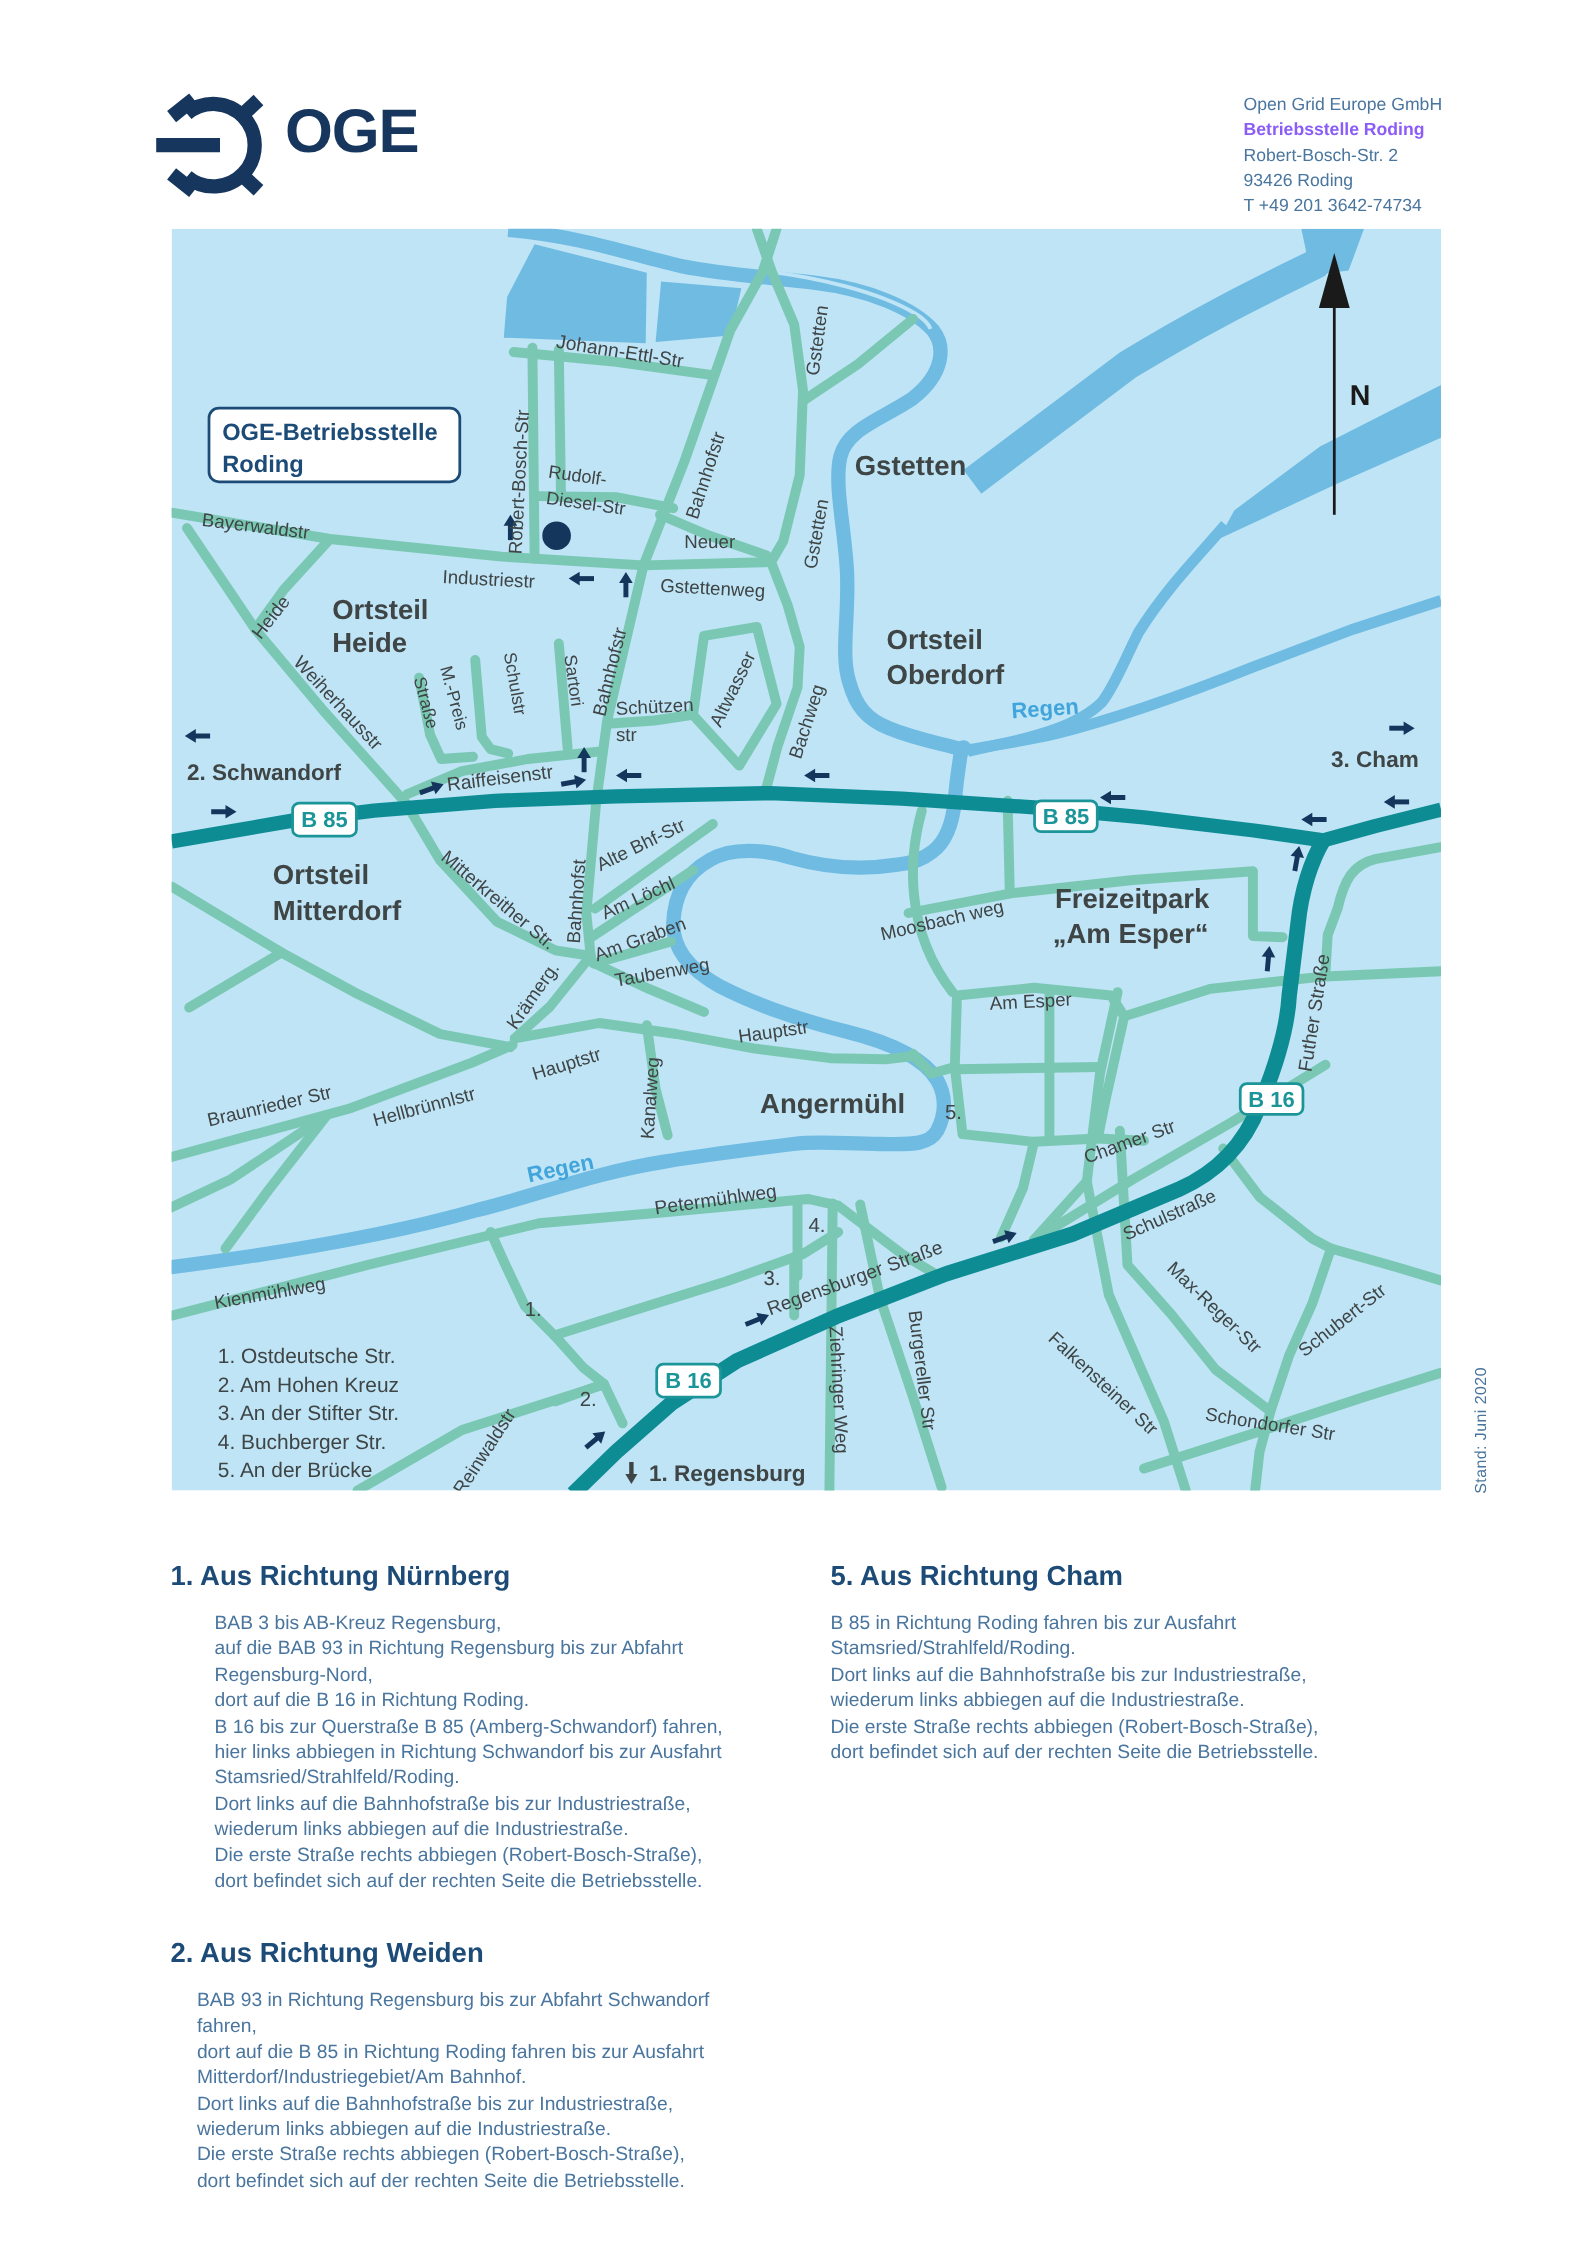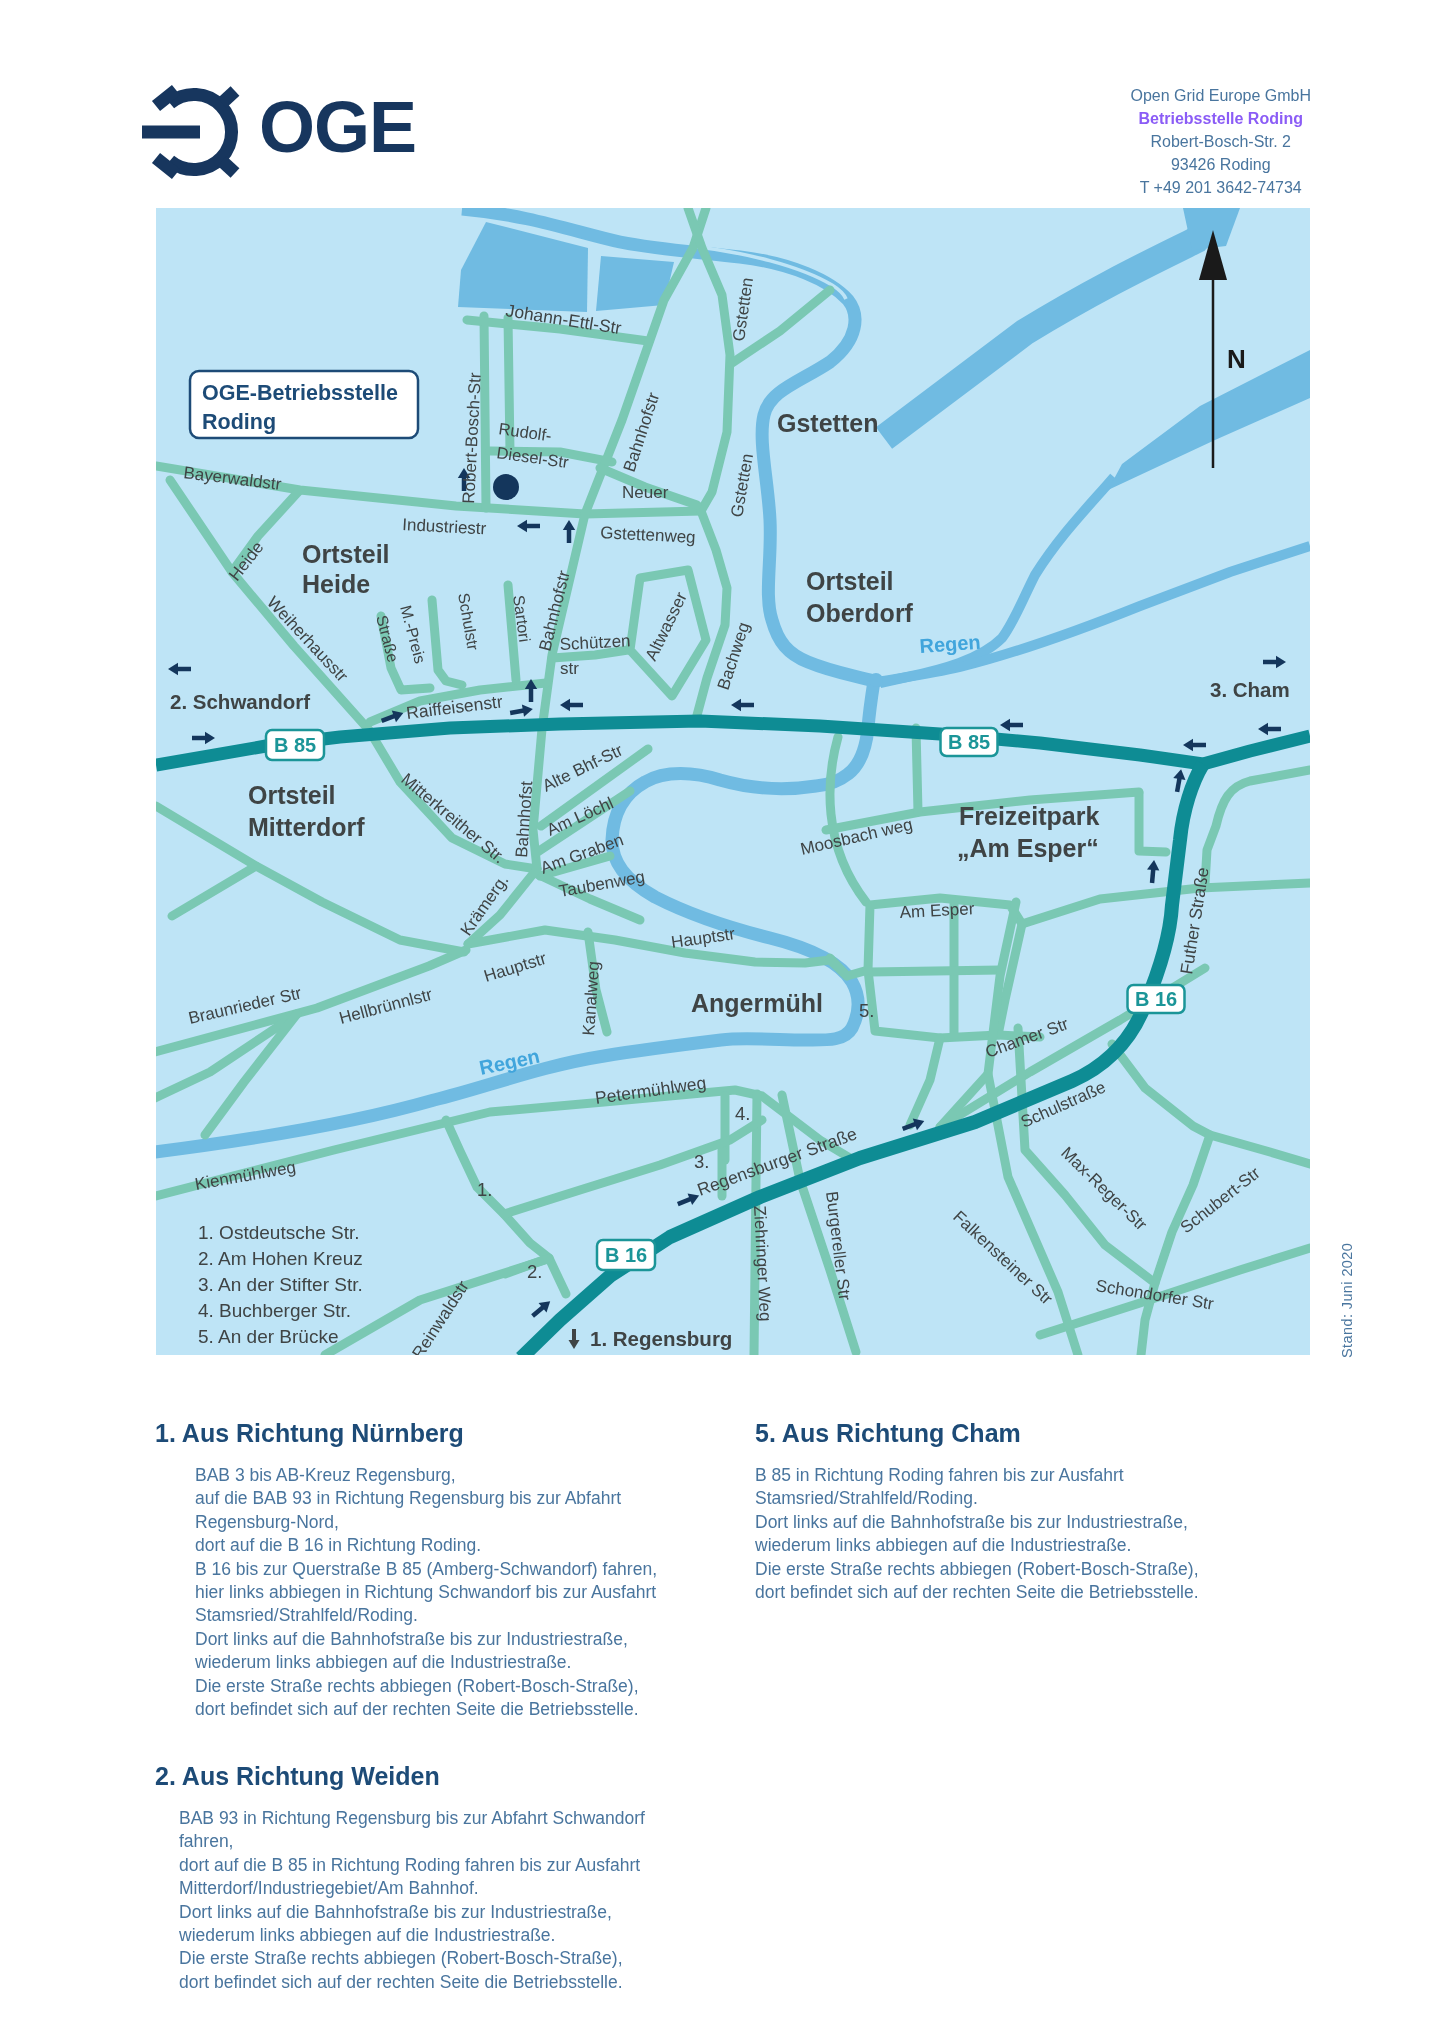--- a/index.html
+++ b/index.html
@@ -1,20 +1,20 @@
 <!DOCTYPE html>
 <html lang="de"><head>
 <meta charset="utf-8">
 <title>OGE Betriebsstelle Roding</title>
 <style>
   html,body{margin:0;padding:0;}
   body{width:1440px;height:2038px;background:#ffffff;position:relative;
        font-family:"Liberation Sans", sans-serif;}
   .abs{position:absolute;}
-  .addr{right:129px;top:84px;text-align:center;font-size:16px;line-height:23px;color:#49759e;}
+  .addr{right:129px;top:84px;text-align:left;font-size:16px;line-height:23px;color:#49759e;}
   .addr b{color:#8b5cf6;}
   .h2{font-size:25px;font-weight:bold;color:#1d4b77;}
   .body{font-size:17.5px;line-height:23.4px;color:#49759e;}
   .stand{left:1339px;top:1228px;width:15px;height:130px;}
   .stand span{display:block;transform:rotate(-90deg) translate(-130px,0);transform-origin:0 0;
       width:130px;font-size:14.5px;letter-spacing:0.4px;color:#49759e;white-space:nowrap;}
 </style>
 </head>
 <body>
 
@@ -22,21 +22,21 @@
   <g stroke="#17365e" fill="none" stroke-width="13">
     <path d="M 169.9,103.3 A 37.5 37.5 0 1 1 169.9,160.7"></path>
     <path d="M 156,106 L 176,90"></path>
     <path d="M 156,158 L 176,174"></path>
     <path d="M 222,103 L 235,91"></path>
     <path d="M 222,161 L 235,173"></path>
     <path d="M 142,132 L 200,132"></path>
   </g>
 </svg>
 
-<div class="abs" style="left:259px;top:86px;font-size:72px;font-weight:bold;color:#17365e;letter-spacing:-1px;">OGE</div>
+<div class="abs" style="left:259px;top:86px;font-size:56px;font-weight:bold;color:#17365e;letter-spacing:-1px;">OGE</div>
 
 <div class="abs addr">Open Grid Europe GmbH<br>
 <b>Betriebsstelle Roding</b><br>
 Robert-Bosch-Str. 2<br>
 93426 Roding<br>
 T +49 201 3642-74734</div>
 
 <svg class="abs" style="left:156px;top:208px" width="1154" height="1147" viewBox="156 208 1154 1147">
 
 <rect x="156" y="208" width="1154" height="1147" fill="#bee4f6"></rect>

